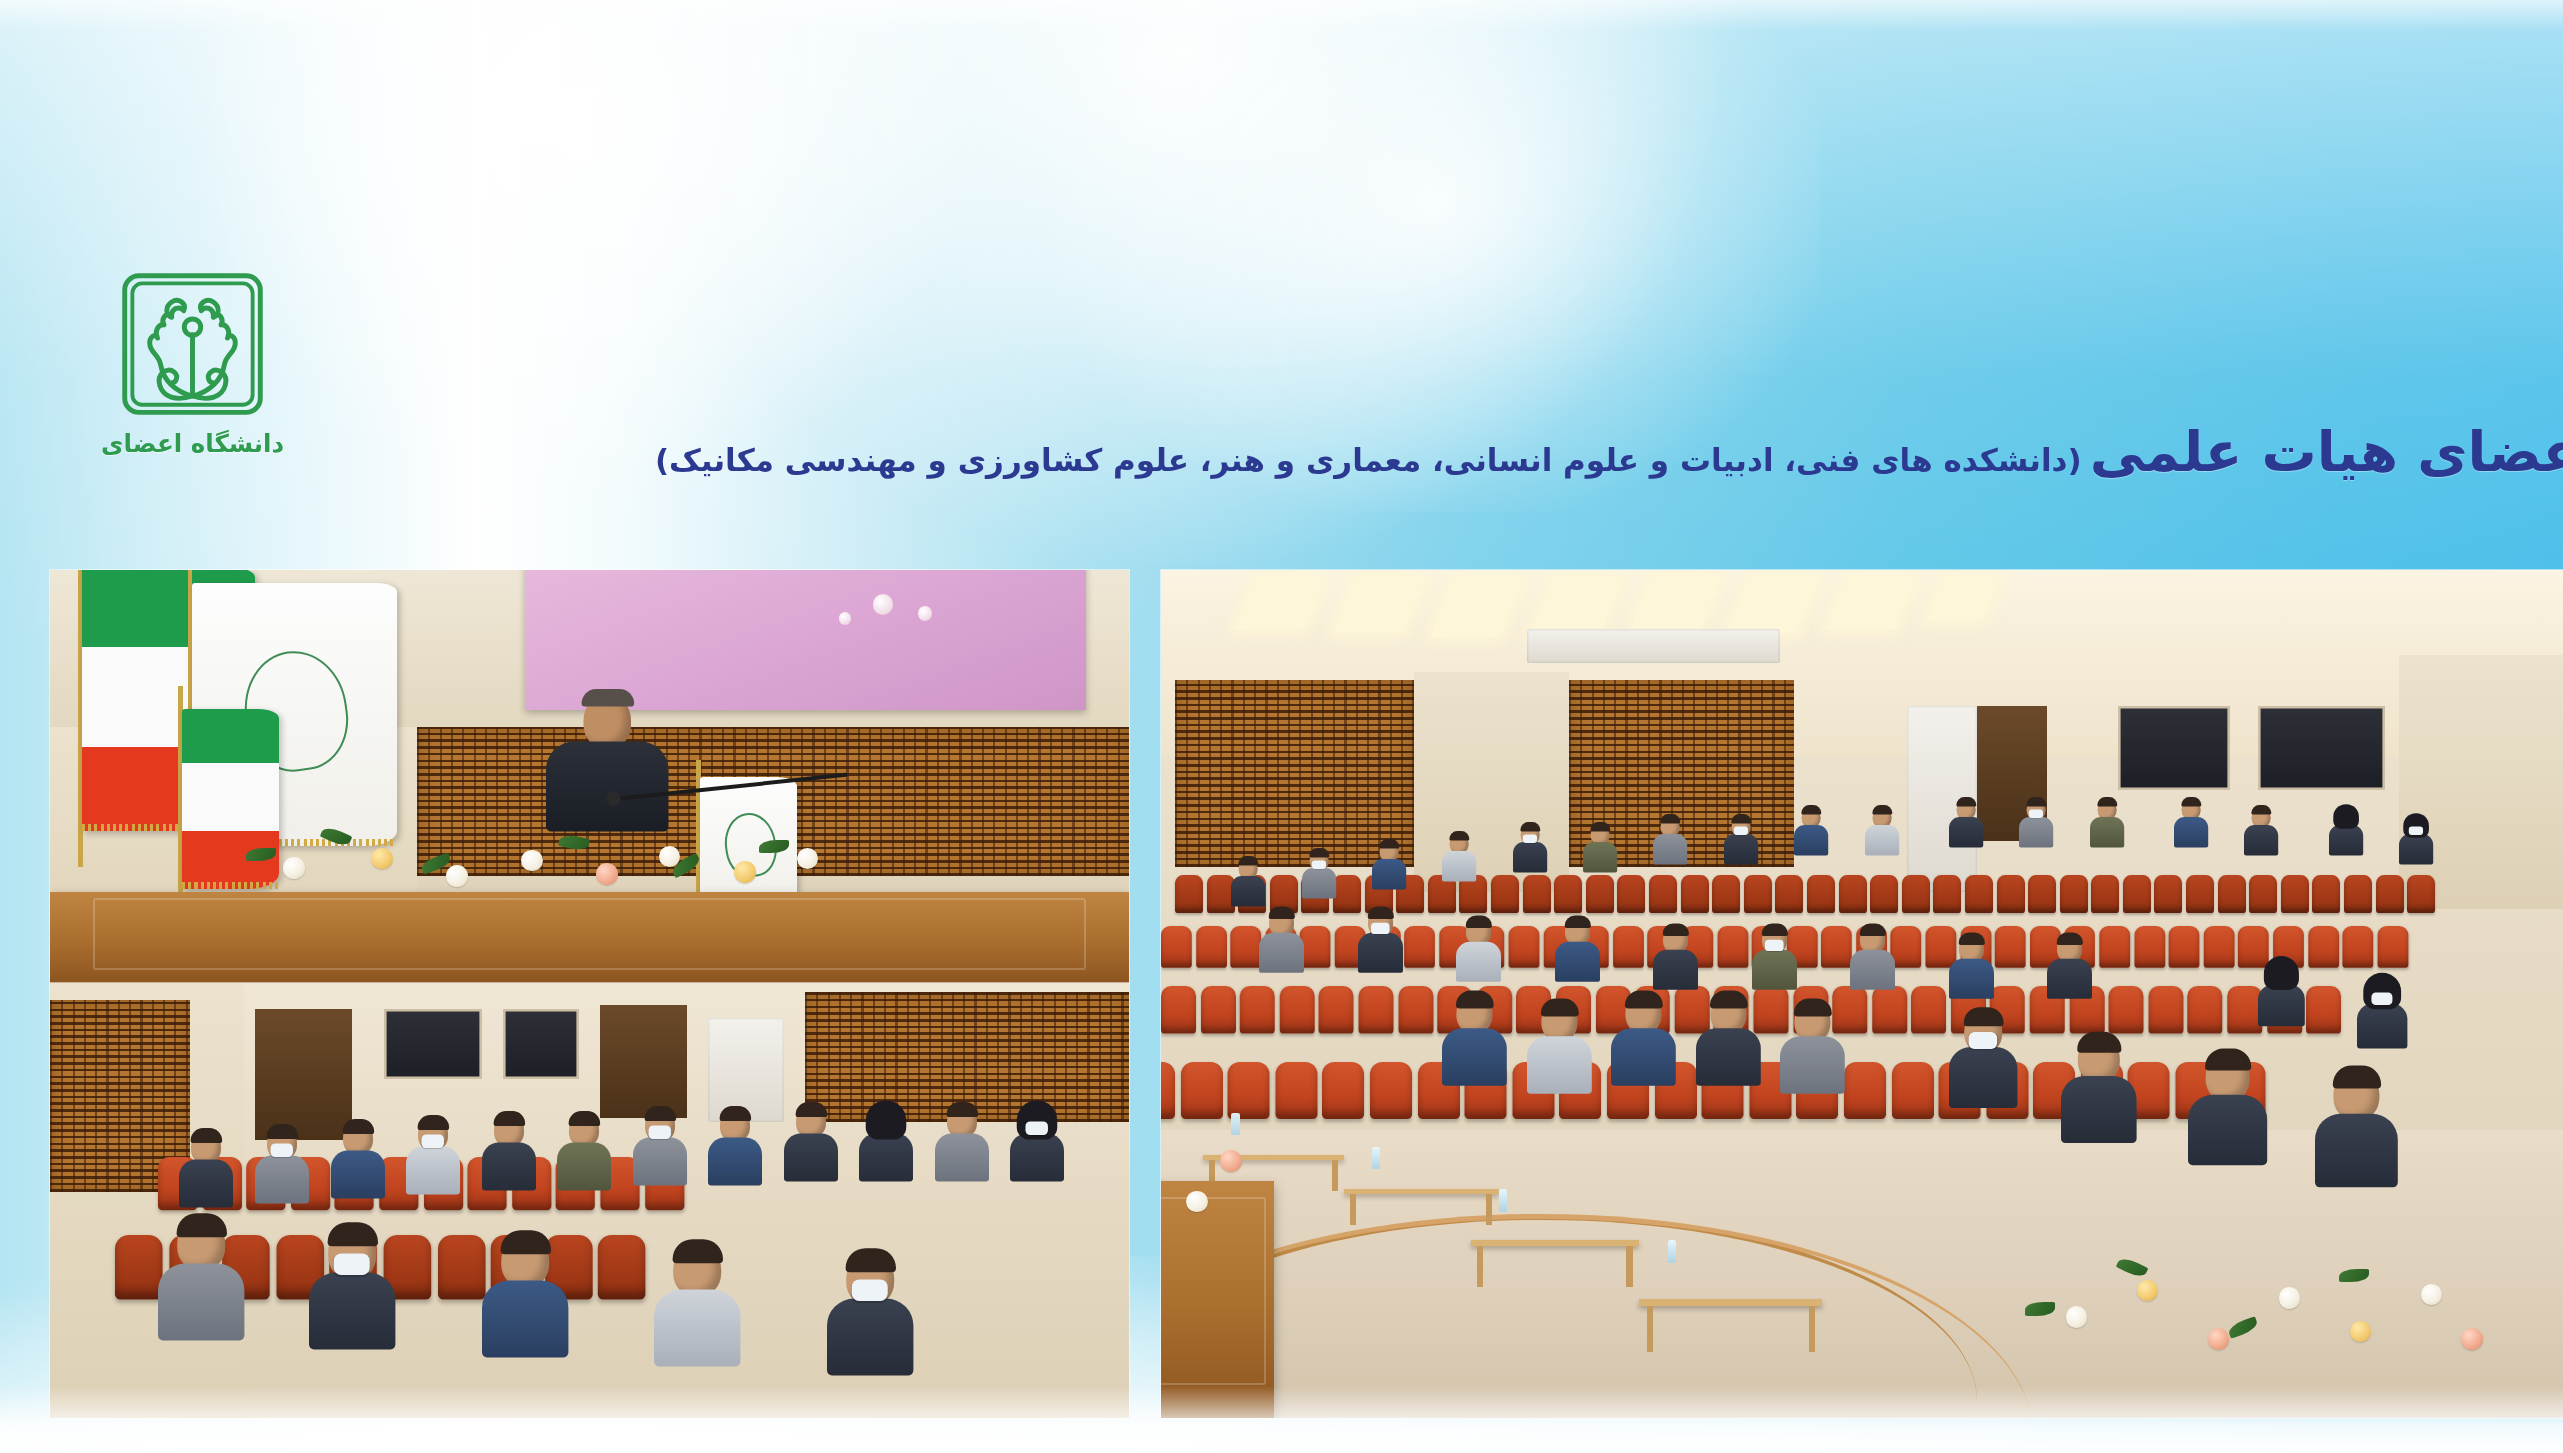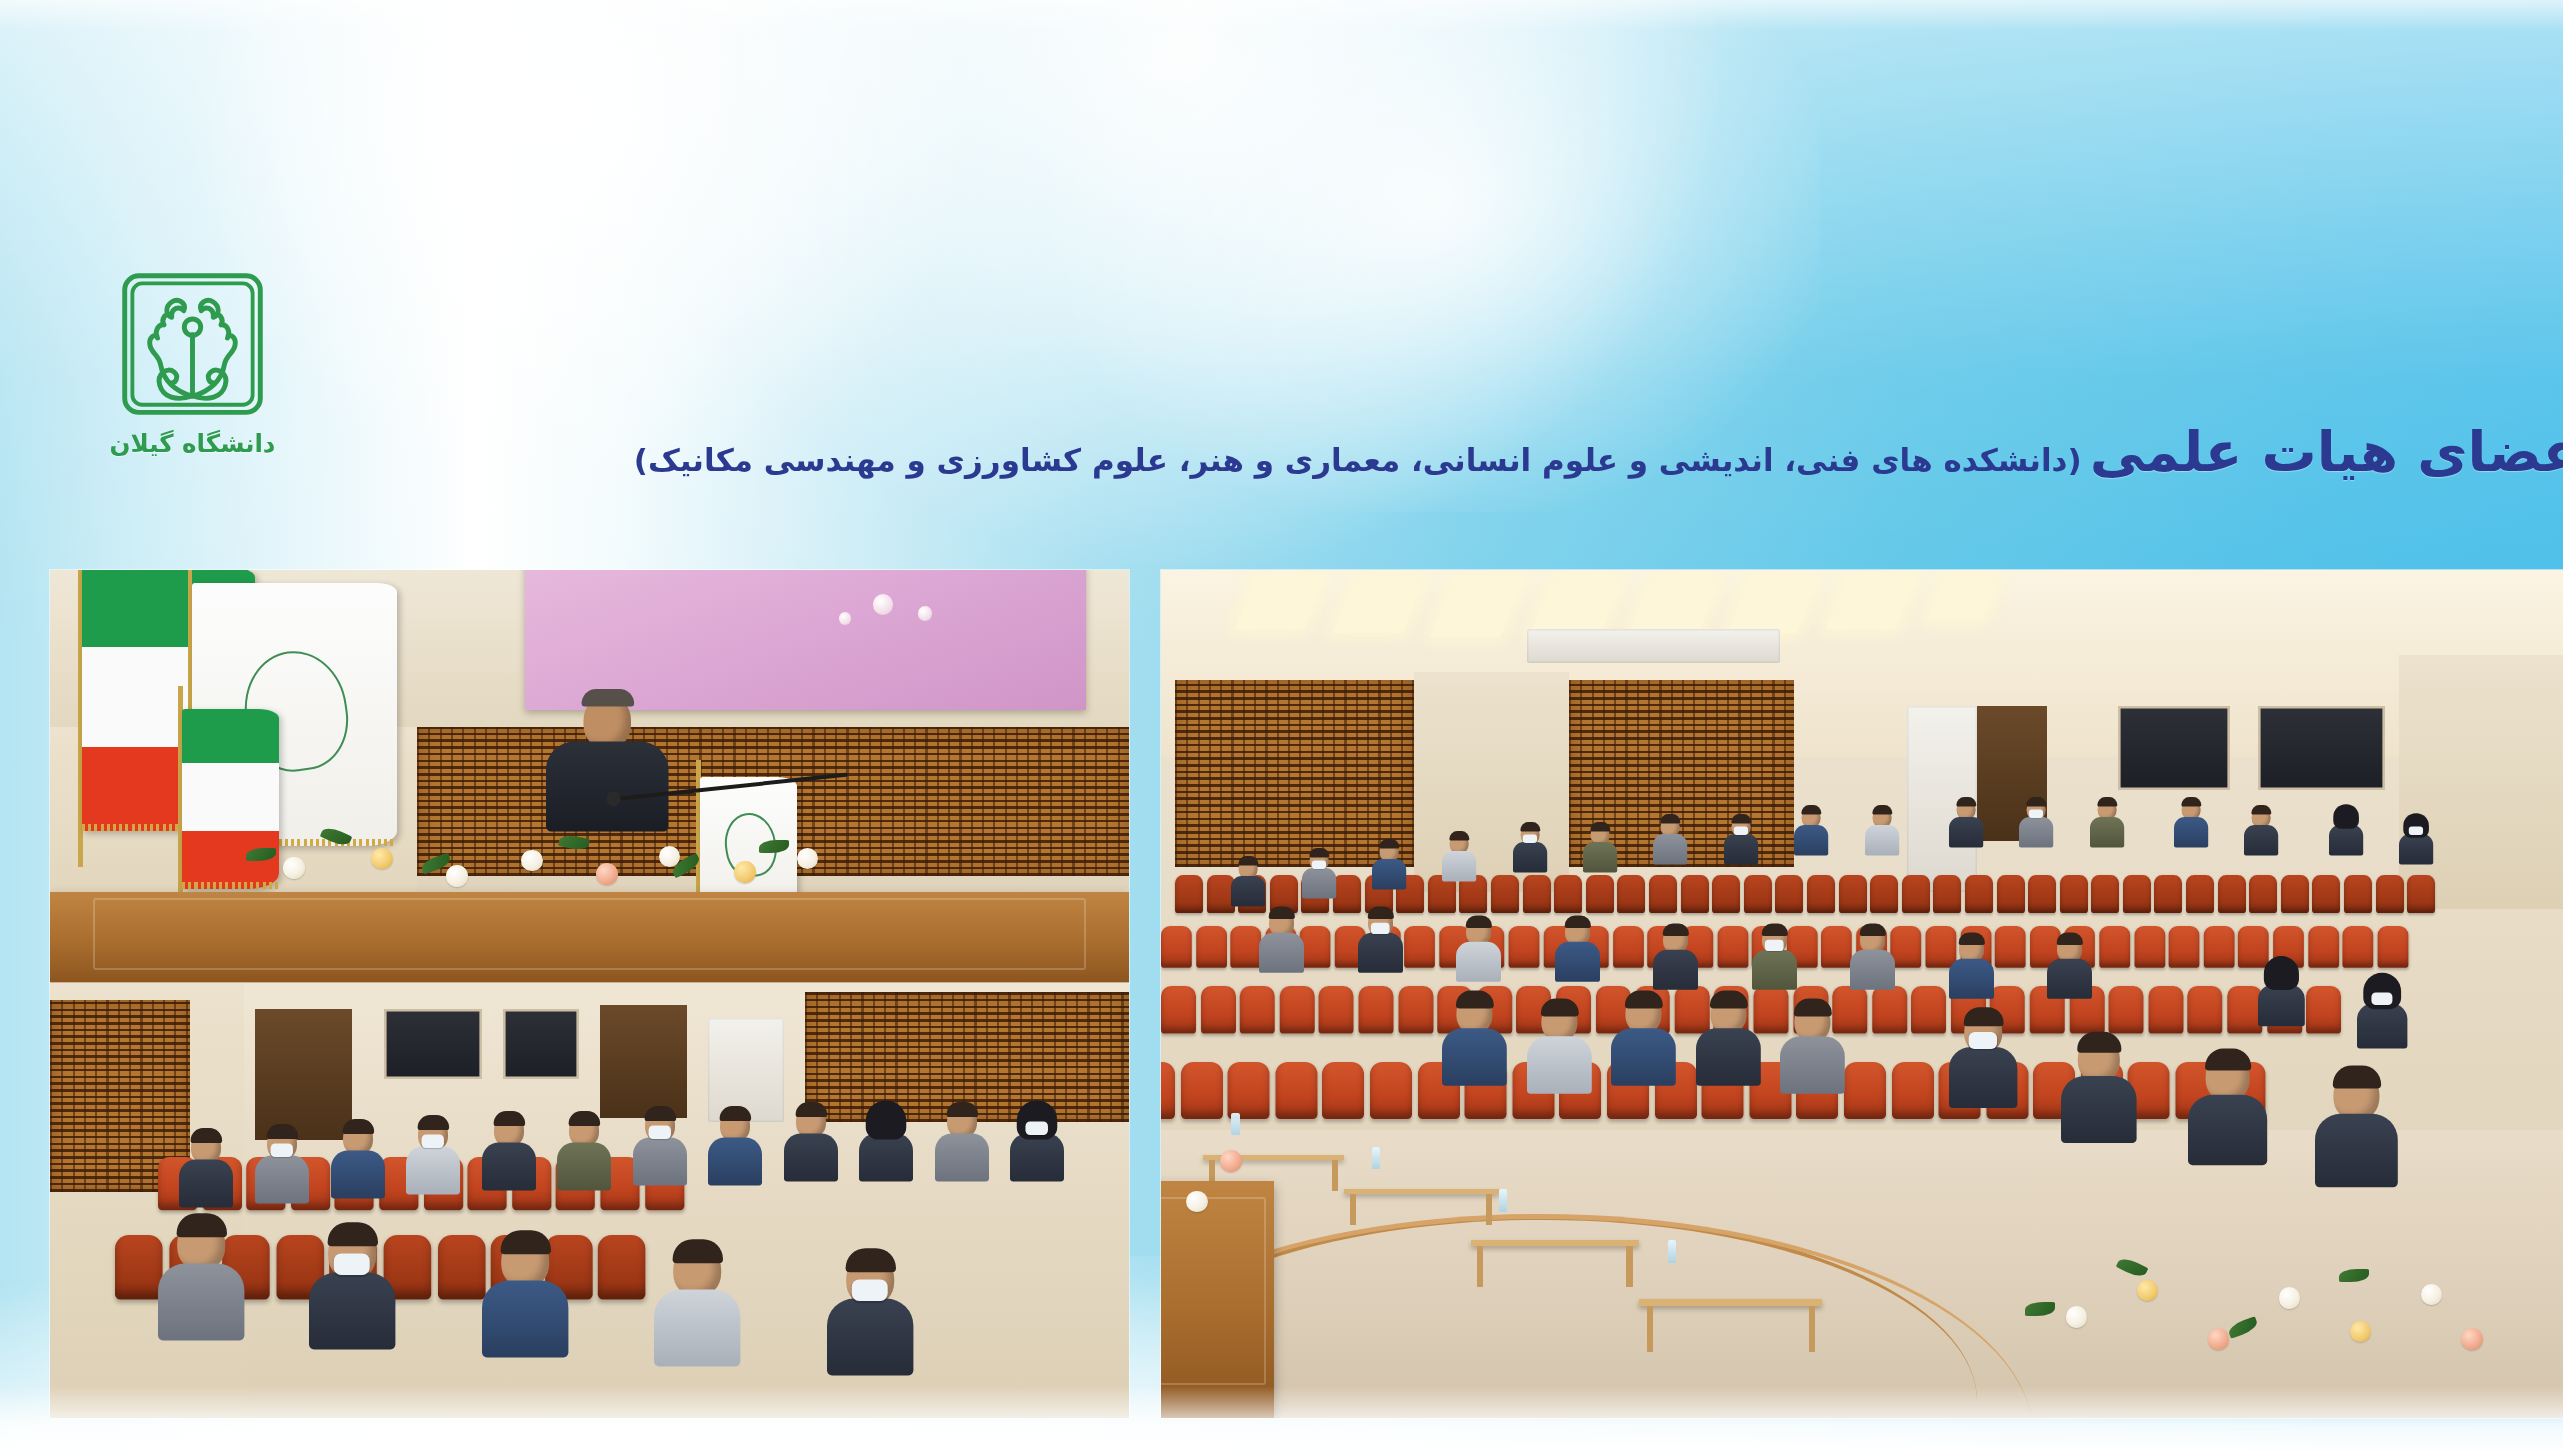--- a/index.html
+++ b/index.html
@@ -288,25 +288,25 @@
                  C 220 120, 214 104, 202 106
                  C 208 96, 200 82, 188 88
                  C 188 76, 174 70, 166 80
                  C 160 66, 176 56, 188 64
                  C 200 72, 200 88, 188 92"></path>
 
         <path d="M150 234 L150 124"></path>
         <circle cx="150" cy="110" r="15"></circle>
       </g>
     </svg>
-    <div id="logo-wordmark">دانشگاه گیلان</div>
+    <div id="logo-wordmark">دانشگاه اعضای</div>
   </div>
 
   <div id="title-row">
-    <span id="title-main">نشست هم اندیشی رئیس دانشگاه با اعضای هیات علمی</span><span id="title-sub">(دانشکده های فنی، اندیشی و علوم انسانی، معماری و هنر، علوم کشاورزی و مهندسی مکانیک)</span>
+    <span id="title-main">نشست هم اندیشی رئیس دانشگاه با اعضای هیات علمی</span><span id="title-sub">(دانشکده های فنی، ادبیات و علوم انسانی، معماری و هنر، علوم کشاورزی و مهندسی مکانیک)</span>
   </div>
 
   <div id="photo-grid">
 
     <div class="col" id="col-left">
 
       <div class="photo" id="photo-podium">
         <div class="scene">
           <div class="wallA"></div>
           <div class="stonepanel" style="left:0;top:0;width:100%;height:38%;background:linear-gradient(180deg,#efe7d6,#e3d8c0)"></div>

